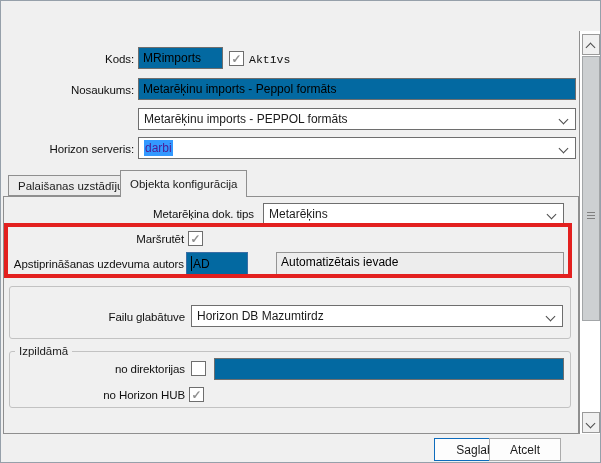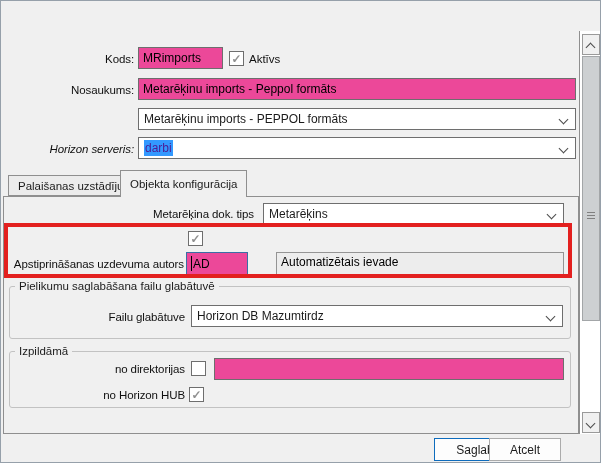--- a/index.html
+++ b/index.html
@@ -7,22 +7,22 @@
           box-sizing:border-box;overflow:hidden;font-size:12px;color:#1b1b1b;}
   
   .titlebar{position:absolute;left:0;top:0;width:100%;height:30px;background:#0078d7;}
   .title{position:absolute;left:10px;top:7px;color:#ffffff;font-size:14px;white-space:nowrap;}
   .tbbtn{position:absolute;top:0;width:45px;height:30px;display:flex;align-items:center;justify-content:center;
          color:#ffffff;cursor:default;}
   .tbbtn.min{right:45px;font-size:15px;}
   .tbbtn.close{right:0;font-size:16px;}
   
   .lbl{position:absolute;text-align:right;white-space:nowrap;font-size:11.5px;letter-spacing:-0.1px;color:#101010;}
-  .lbl-left{position:absolute;text-align:right;white-space:nowrap;font-size:11.5px;color:#101010;}
-  .field{position:absolute;background:#ec4899;border:1px solid #6e6e6e;box-sizing:border-box;
+  .lbl-left{position:absolute;text-align:right;white-space:nowrap;font-size:11.5px;color:#101010;font-family:Liberation Mono, monospace;}
+  .field{position:absolute;background:#0369a1;border:1px solid #6e6e6e;box-sizing:border-box;
          font-size:12px;font-family:"Liberation Sans",sans-serif;padding:2px 4px;color:#000;}
   input.field{outline:none;}
   .combo{position:absolute;background:#ffffff;border:1px solid #6e6e6e;box-sizing:border-box;
          display:flex;align-items:center;padding:0 22px 0 5px;white-space:nowrap;overflow:hidden;}
   .chev{position:absolute;right:8px;top:7px;width:6px;height:6px;border-left:1px solid #4c4c4c;
         border-bottom:1px solid #4c4c4c;transform:rotate(-45deg);}
   .chev-up{transform:rotate(135deg);top:9px;}
   .cb{position:absolute;width:15px;height:15px;background:#ffffff;border:1px solid #6e6e6e;box-sizing:border-box;
       display:flex;align-items:center;justify-content:center;}
   .cb .check{color:#8f8f8f;font-size:12px;font-weight:bold;line-height:1;}
@@ -71,21 +71,21 @@
   <div class="lbl-left" style="left:248px;top:52px;">Aktīvs</div>
 
   <div class="lbl" style="left:0;width:133px;top:83px;">Nosaukums:</div>
   <input class="field" style="left: 137px; top: 77px; width: 438px; height: 22px;" value="Metarēķinu imports - Peppol formāts">
 
   <div class="combo" style="left:137px;top:107px;width:438px;height:22px;">
     <span>Metarēķinu imports - PEPPOL formāts</span>
     <span class="chev"></span>
   </div>
 
-  <div class="lbl" style="left:0;width:133px;top:142px;font-style:italic;">Horizon serveris:</div>
+  <div class="lbl" style="left:0;width:133px;top:142px;">Horizon serveris:</div>
   <div class="combo" style="left:137px;top:136px;width:438px;height:22px;">
     <span class="sel">darbi</span>
     <span class="chev"></span>
   </div>
 
   <div class="tab inactive" style="left:7px;">
     <span>Palaišanas uzstādījumi</span>
   </div>
   <div class="tab active" style="left:119px;">
     <span>Objekta konfigurācija</span>
@@ -93,33 +93,33 @@
   <div class="panel"></div>
 
   <div class="lbl" style="left:60px;width:193px;top:207px;">Metarēķina dok. tips</div>
   <div class="combo" style="left:262px;top:202px;width:301px;height:22px;">
     <span>Metarēķins</span>
     <span class="chev"></span>
   </div>
 
   <div class="redbox"></div>
 
+  <div class="lbl" style="left:20px;width:163px;top:232px;">Maršrutēt</div>
   <span class="cb" style="left:187px;top:230px;">
     <span class="check">✓</span>
   </span>
 
   <div class="lbl" style="left:10px;width:173px;top:257px;">Apstiprināšanas uzdevuma autors</div>
   <input class="field" style="left: 185px; top: 251px; width: 62px; height: 23px; border-color: rgb(58, 110, 165); padding-left: 6px;" value="AD">
   <div class="caret" style="left:190px;top:255px;"></div>
   <div class="field readonly" style="left:275px;top:251px;width:288px;height:23px;border-color:#949494;">
     <span>Automatizētais ievade</span>
   </div>
 
   <div class="group" style="left:8px;top:285px;width:562px;height:53px;"></div>
-  <div class="group-title" style="left:14px;top:279px;">Pielikumu saglabāšana failu glabātuvē</div>
   <div class="lbl" style="left:20px;width:164px;top:310px;">Failu glabātuve</div>
   <div class="combo" style="left:190px;top:304px;width:372px;height:22px;">
     <span>Horizon DB Mazumtirdz</span>
     <span class="chev"></span>
   </div>
 
   <div class="group" style="left:8px;top:350px;width:562px;height:57px;"></div>
   <div class="group-title" style="left:14px;top:344px;">Izpildāmā</div>
 
   <div class="lbl" style="left:20px;width:164px;top:362px;">no direktorijas</div>

